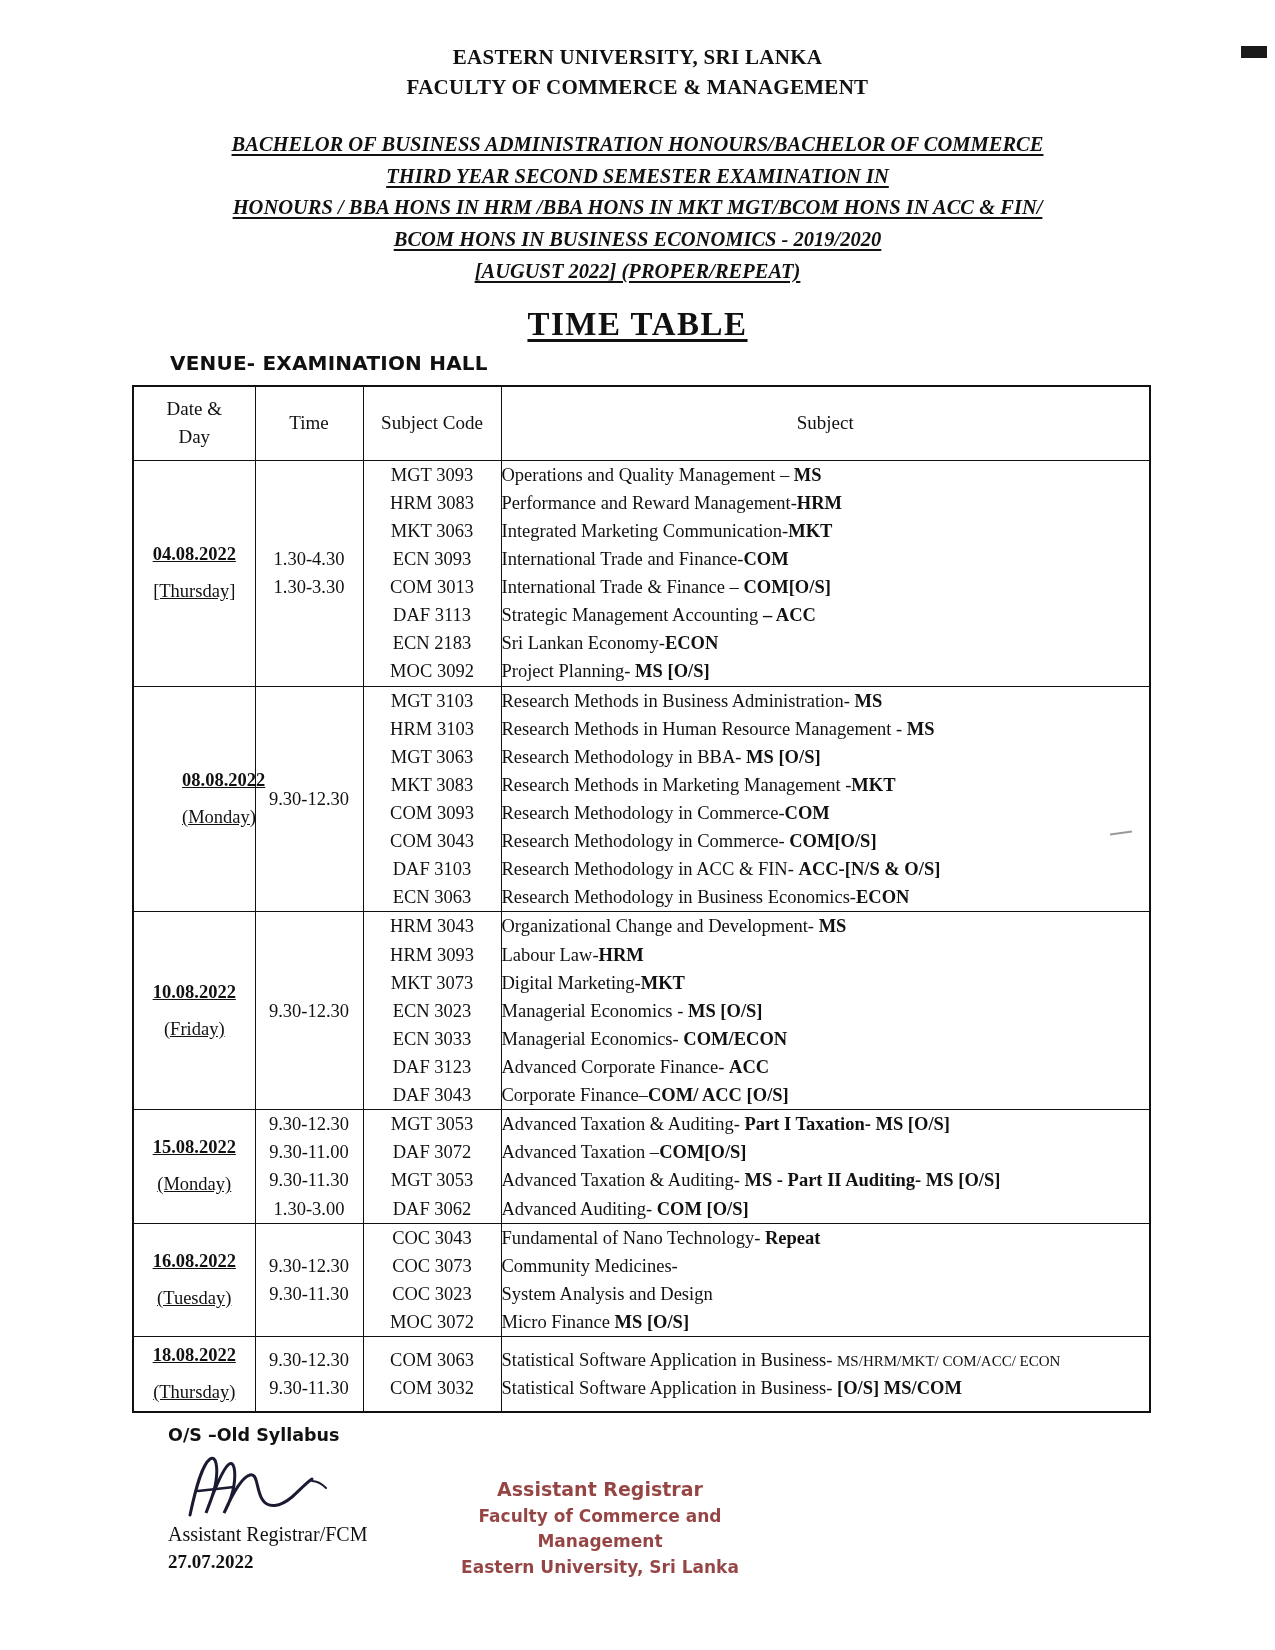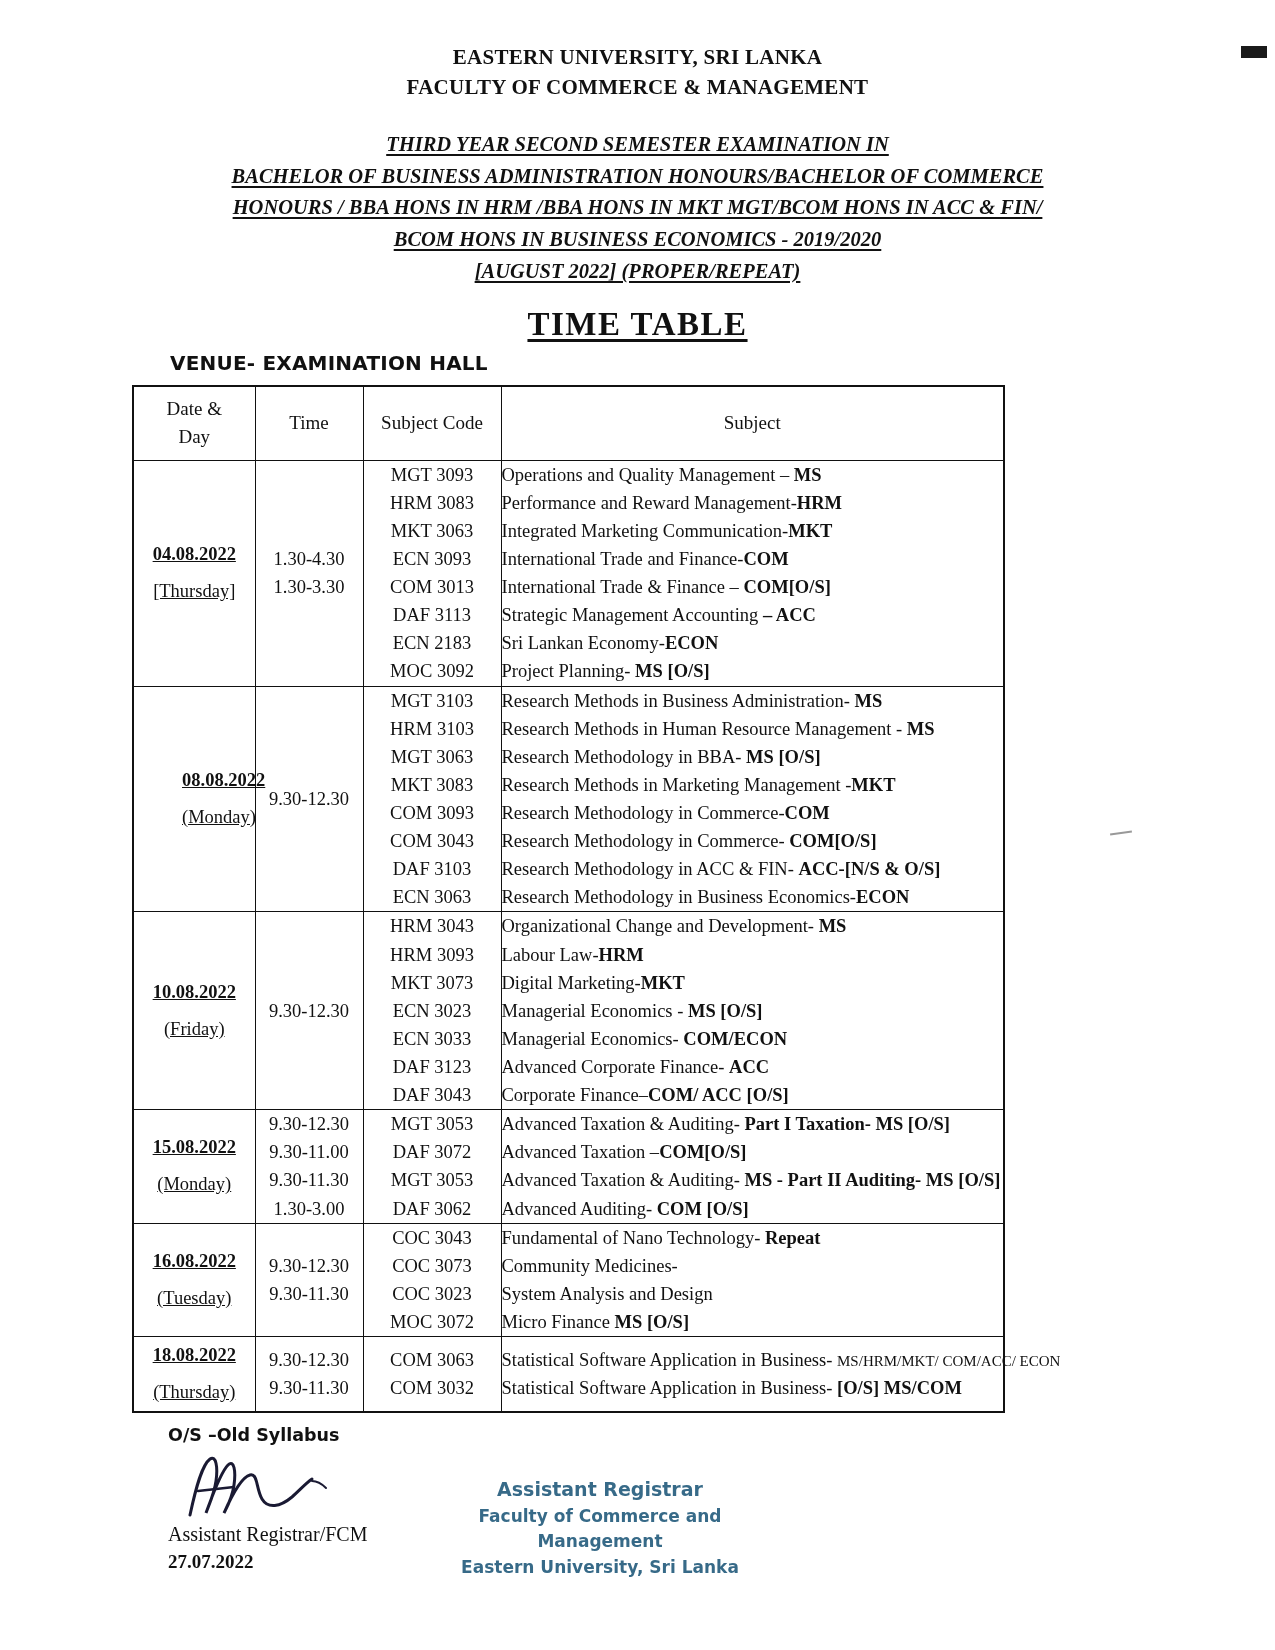--- a/index.html
+++ b/index.html
@@ -66,21 +66,21 @@
     margin-left: 170px;
     margin-top: 8px;
     font-family: "DejaVu Sans", sans-serif;
     font-weight: bold;
     font-size: 20px;
     letter-spacing: 0.2px;
   }
   table.tt {
     border-collapse: collapse;
     margin: 10px 8px 0 132px;
-    width: 873px;
+    width: 1019px;
     table-layout: fixed;
     border: 2.2px solid #111;
   }
   table.tt th, table.tt td {
     border: 1.6px solid #111;
     vertical-align: middle;
     font-size: 18.5px;
     padding: 0;
   }
   table.tt th {
@@ -171,21 +171,21 @@
     top: 22px;
   }
   .stamp {
     position: absolute;
     left: 450px;
     top: 50px;
     text-align: center;
     width: 300px;
     font-family: "DejaVu Sans", sans-serif;
     font-weight: bold;
-    color: #0c4a6e;
+    color: #7f1d1d;
     line-height: 1.5;
     font-size: 17px;
     opacity: 0.82;
   }
   .stamp .l1 { font-size: 19px; }
   .cc {
     position: absolute;
     left: 955px;
     top: 8px;
     font-size: 17px;
@@ -207,22 +207,22 @@
 <div class="page">
 
   <div class="corner-mark"></div>
 
   <div class="header">
     <div class="uni">EASTERN UNIVERSITY, SRI LANKA</div>
     <div class="uni">FACULTY OF COMMERCE &amp; MANAGEMENT</div>
   </div>
 
   <div class="exam-block">
+    <div>BACHELOR OF BUSINESS ADMINISTRATION HONOURS/BACHELOR OF COMMERCE</div>
     <div>THIRD YEAR SECOND SEMESTER EXAMINATION IN</div>
-    <div>BACHELOR OF BUSINESS ADMINISTRATION HONOURS/BACHELOR OF COMMERCE</div>
     <div>HONOURS / BBA HONS IN HRM /BBA HONS IN MKT MGT/BCOM HONS IN ACC &amp; FIN/</div>
     <div>BCOM HONS IN BUSINESS ECONOMICS - 2019/2020</div>
     <div>[AUGUST 2022] (PROPER/REPEAT)</div>
   </div>
 
   <div class="title">TIME TABLE</div>
 
   <div class="venue">VENUE- EXAMINATION HALL</div>
 
   <table class="tt">

